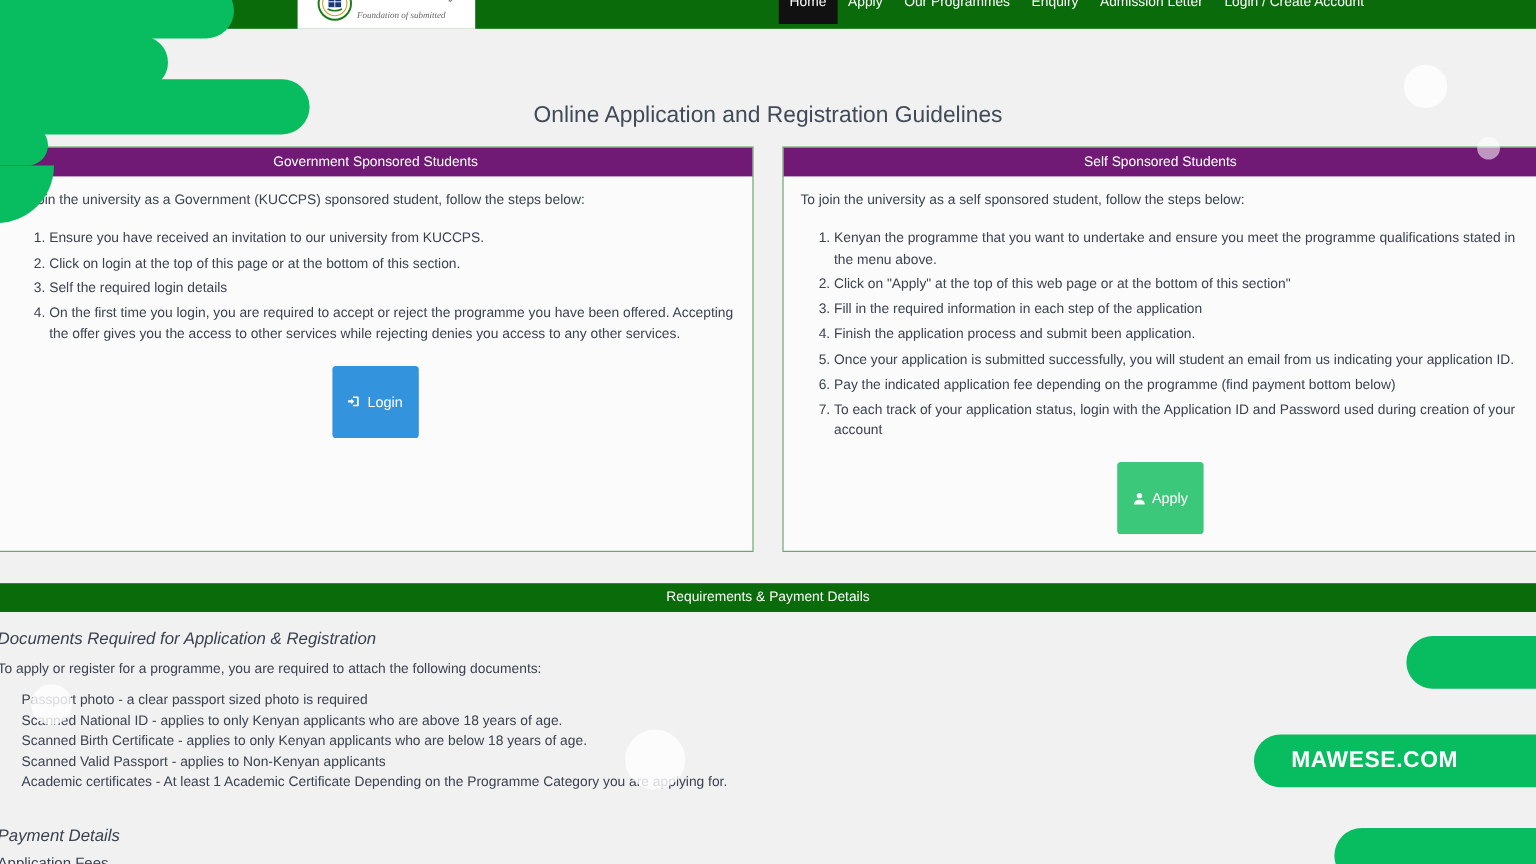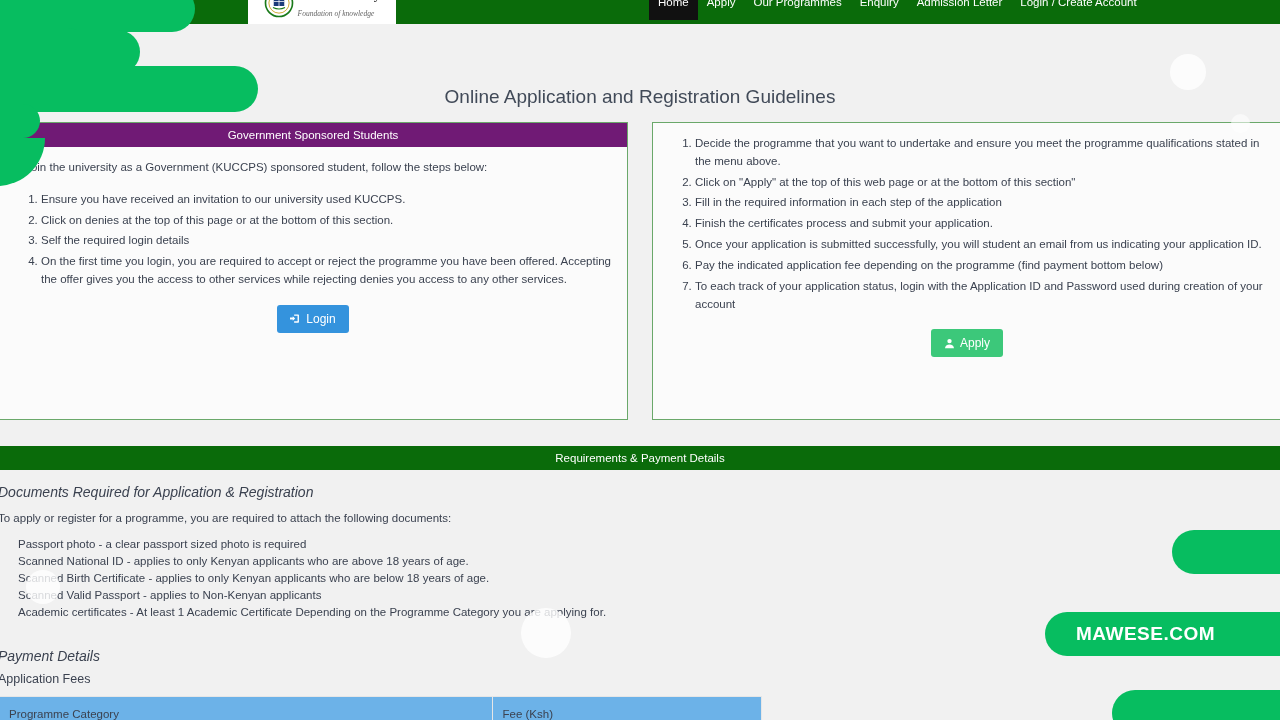--- a/index.html
+++ b/index.html
@@ -75,21 +75,21 @@
   .panel-body { padding: 12px 14px 14px 14px; font-size: 11.5px; line-height: 1.55; }
   .panel-body p { margin: 0 0 14px 0; }
   .panel-body ol { margin: 0; padding-left: 28px; }
   .panel-body ol li { margin-bottom: 3px; }
 
   .btn-row { text-align: center; margin-top: 16px; }
   .btn {
     display: inline-flex; align-items: center; gap: 5px;
     border: none; border-radius: 3px;
     color: #ffffff; font-size: 12px;
-    padding: 7px 13px; cursor: pointer;
+    padding: 23px 13px; cursor: pointer;
     font-family: "Liberation Sans", sans-serif;
   }
   .btn-login { background: #3493dd; }
   .btn-apply { background: #3cc островok; }
   .btn-apply { background: #3cc87a; }
   .btn svg { display: block; }
 
   
   .req-wrap { margin-top: 26px; padding: 0 101px; }
   .req-head {
@@ -142,21 +142,21 @@
               <circle cx="20" cy="20" r="18" fill="#ffffff" stroke="#1a7a1a" stroke-width="2.2"></circle>
               <circle cx="20" cy="20" r="13.5" fill="#ffffff" stroke="#c8a020" stroke-width="1.2"></circle>
               <rect x="13" y="13" width="14" height="11" fill="#1a3a7a"></rect>
               <path d="M13 18 h14 M20 13 v11" stroke="#ffffff" stroke-width="1"></path>
               <path d="M16 10 h8 l-1 4 h-6 z" fill="#b32020"></path>
               <path d="M12 26 q8 4 16 0" fill="none" stroke="#1a7a1a" stroke-width="1.6"></path>
             </svg>
           </span>
           <span class="brand-text">
             <span class="brand-name">Moi University</span><br>
-            <span class="brand-tag">Foundation of knowledge</span>
+            <span class="brand-tag">Foundation of submitted</span>
           </span>
         </div>
       </div>
 
       <div class="navmenu">
         <div class="navitem active">Home</div>
         <div class="navitem">Apply</div>
         <div class="navitem">Our Programmes</div>
         <div class="navitem">Enquiry</div>
         <div class="navitem">Admission Letter</div>
@@ -166,46 +166,48 @@
 
     <div class="page-title">Online Application and Registration Guidelines</div>
 
     <div class="panels">
 
       <div class="panel">
         <div class="panel-head">Government Sponsored Students</div>
         <div class="panel-body">
           <p>To join the university as a Government (KUCCPS) sponsored student, follow the steps below:</p>
           <ol>
-            <li>Ensure you have received an invitation to our university used KUCCPS.</li>
-            <li>Click on denies at the top of this page or at the bottom of this section.</li>
+            <li>Ensure you have received an invitation to our university from KUCCPS.</li>
+            <li>Click on login at the top of this page or at the bottom of this section.</li>
             <li>Self the required login details</li>
             <li>On the first time you login, you are required to accept or reject the programme you have been offered. Accepting the offer gives you the access to other services while rejecting denies you access to any other services.</li>
           </ol>
           <div class="btn-row">
             <button class="btn btn-login">
               <span>
                 <svg width="11" height="11" viewBox="0 0 16 16" fill="#ffffff">
                   <path d="M6 2h6a1 1 0 0 1 1 1v10a1 1 0 0 1-1 1H6v-2h5V4H6z"></path>
                   <path d="M7.5 8 4 4.6v2.1H0v2.6h4v2.1z"></path>
                 </svg>
               </span>
               <span>Login</span>
             </button>
           </div>
         </div>
       </div>
 
       <div class="panel">
+        <div class="panel-head">Self Sponsored Students</div>
         <div class="panel-body">
+          <p>To join the university as a self sponsored student, follow the steps below:</p>
           <ol>
-            <li>Decide the programme that you want to undertake and ensure you meet the programme qualifications stated in the menu above.</li>
+            <li>Kenyan the programme that you want to undertake and ensure you meet the programme qualifications stated in the menu above.</li>
             <li>Click on "Apply" at the top of this web page or at the bottom of this section"</li>
             <li>Fill in the required information in each step of the application</li>
-            <li>Finish the certificates process and submit your application.</li>
+            <li>Finish the application process and submit been application.</li>
             <li>Once your application is submitted successfully, you will student an email from us indicating your application ID.</li>
             <li>Pay the indicated application fee depending on the programme (find payment bottom below)</li>
             <li>To each track of your application status, login with the Application ID and Password used during creation of your account</li>
           </ol>
           <div class="btn-row">
             <button class="btn btn-apply">
               <span>
                 <svg width="11" height="11" viewBox="0 0 16 16" fill="#ffffff">
                   <circle cx="8" cy="4.5" r="3.2"></circle>
                   <path d="M1.5 15c0-3.6 2.9-5.6 6.5-5.6s6.5 2 6.5 5.6z"></path>

